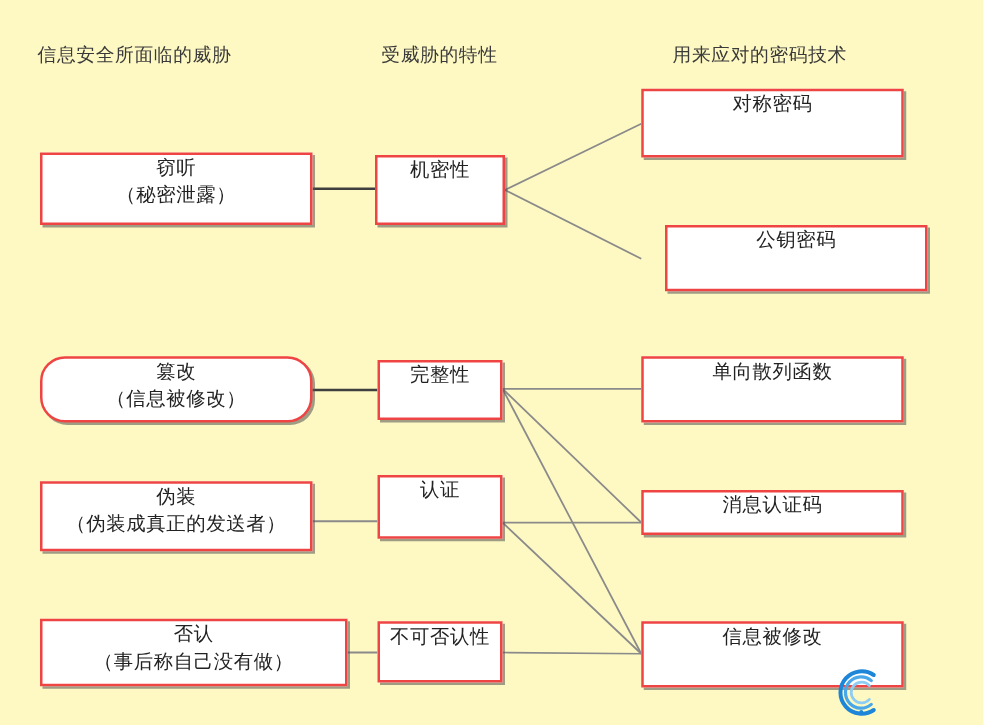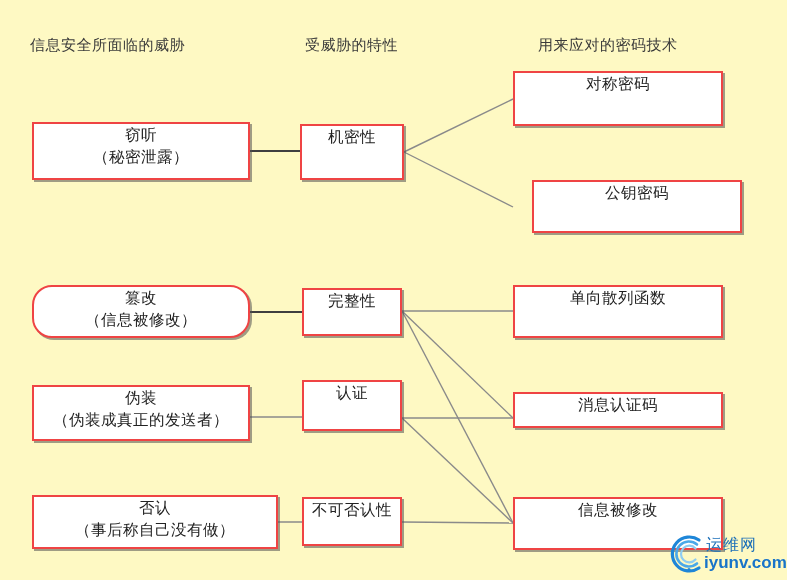--- a/index.html
+++ b/index.html
@@ -157,19 +157,15 @@
       </div>
     </div>
 
   <div class="watermark" style="left: 668px; top: 533px;">
     <svg class="wm-logo" viewBox="0 0 42 42" xmlns="http://www.w3.org/2000/svg">
       <path d="M31 7 A17 17 0 1 0 31 35" fill="none" stroke="#1e86d8" stroke-width="3.2" stroke-linecap="round"></path>
       <path d="M29 11.5 A12.5 12.5 0 1 0 29 30.5" fill="none" stroke="#4aa8e8" stroke-width="2.6" stroke-linecap="round"></path>
       <path d="M27.5 15.5 A8.3 8.3 0 1 0 27.5 26.5" fill="none" stroke="#8fcdf2" stroke-width="2.2" stroke-linecap="round"></path>
       <circle cx="21" cy="36.5" r="1.6" fill="#1e86d8"></circle>
     </svg>
-    <span class="wm-textwrap">
-      <span class="wm-cn">运维网</span>
-      <span class="wm-en">iyunv.com</span>
-    </span>
   </div>
 
 </div>
 
 </body></html>

